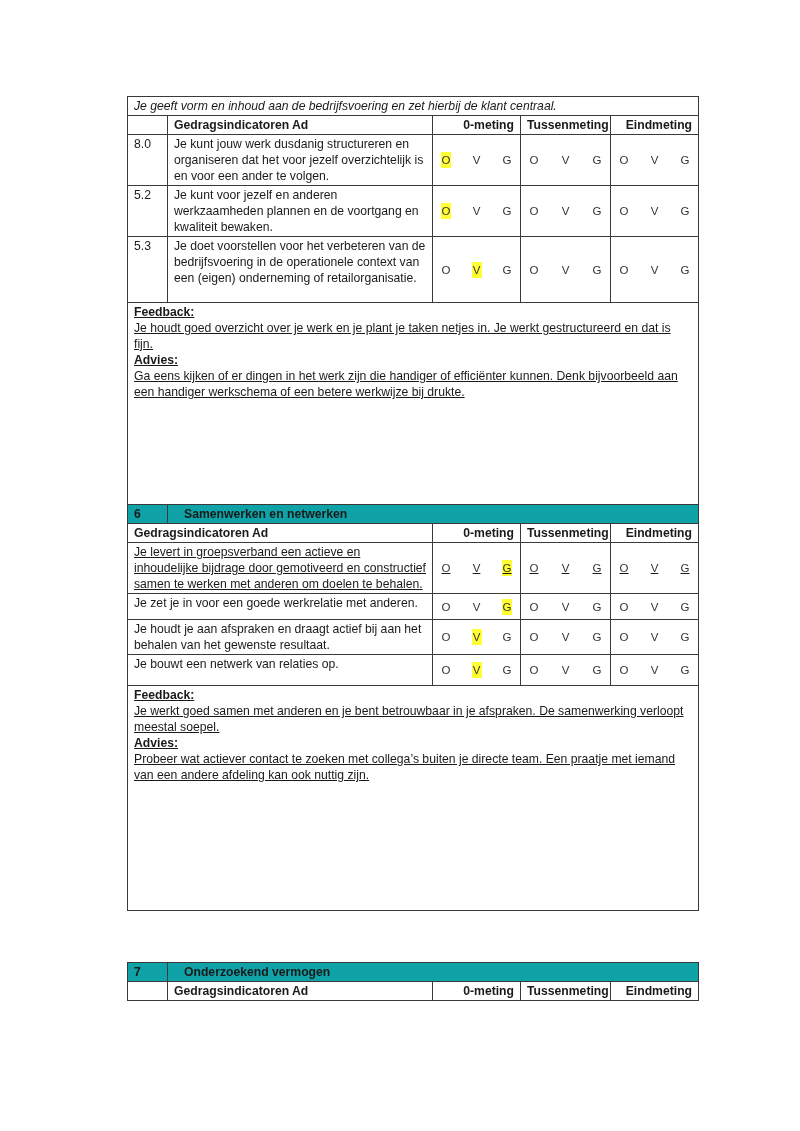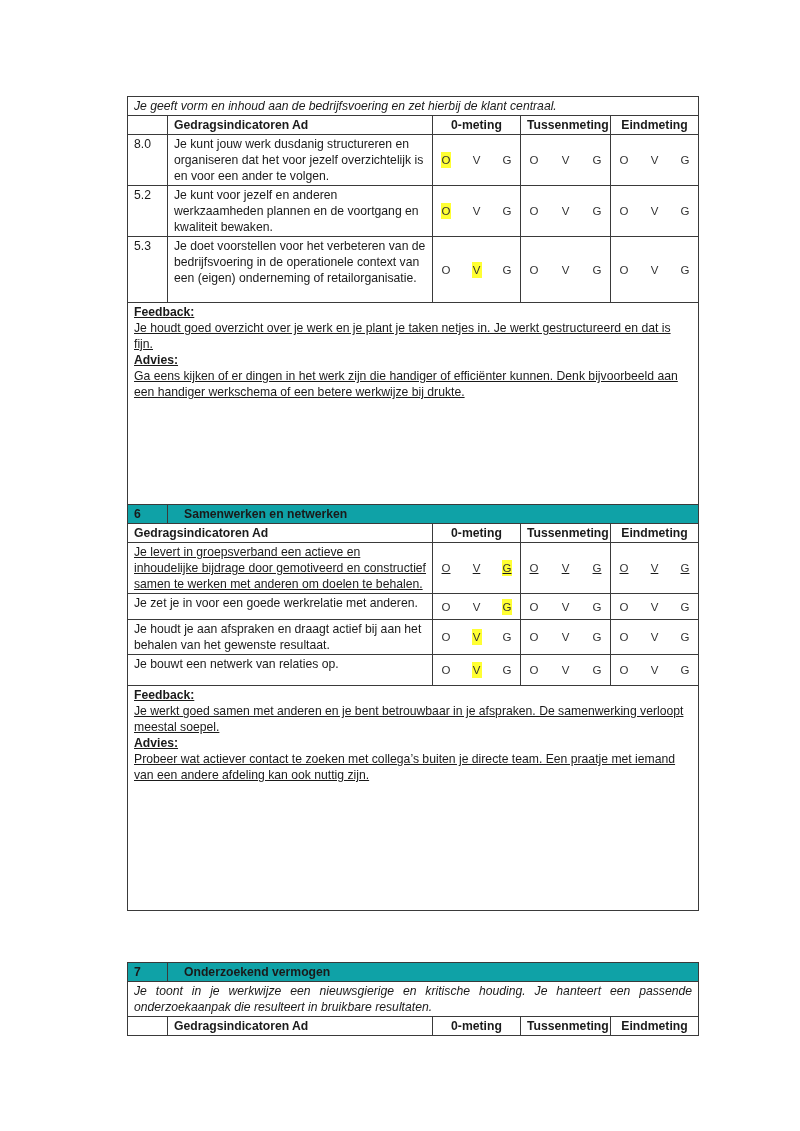--- a/index.html
+++ b/index.html
@@ -2,21 +2,21 @@
 <html><head>
 <meta charset="utf-8">
 <style>
   html, body { margin:0; padding:0; background:#ffffff; }
   body { width:800px; height:1131px; position:relative; font-family:"Liberation Sans", sans-serif; color:#1a1a1a; font-size:12.2px; }
   table { border-collapse:collapse; position:absolute; left:97px; width:571px; table-layout:fixed;margin-left:30px; }
   td { border:1px solid #3a3a3a; padding:1px 6px; vertical-align:top; line-height:16px; }
   .intro { font-style:italic; }
   .justify { text-align:justify; }
   .hdr { font-weight:bold; }
-  .hdr-c { font-weight:bold; text-align:center; }
+  .hdr-c { font-weight:bold; text-align:right; }
   .teal td { background:#0fa2a7; font-weight:bold; color:#1a1a1a; border-color:#3a3a3a; }
   .teal .num { padding-left:6px; }
   .score { vertical-align:middle; padding:0 8px; }
   .score-inner { display:flex; justify-content:space-between; }
   .score-inner span { display:inline-block; width:10px; text-align:center; color:#333; font-size:11.5px; }
   .hl { background:#ffff33; }
   .fb td { height:auto;text-decoration:underline; }
   .fb-label { font-weight:bold; }
   .fb-text { }
 </style>
@@ -261,23 +261,20 @@
       <col style="width:88px">
       <col style="width:90px">
       <col style="width:88px">
   </colgroup>
   <tbody>
       <tr class="teal">
     <td class="num">7</td>
     <td colspan="4" style="padding-left:16px;">Onderzoekend vermogen</td>
   </tr>
   <tr>
-    <td colspan="5" class="intro justify">Je toont in je werkwijze een nieuwsgierige en kritische houding. Je hanteert een passende onderzoekaanpak die resulteert in bruikbare resultaten.</td>
-  </tr>
-  <tr>
     <td></td>
     <td class="hdr">Gedragsindicatoren Ad</td>
     <td class="hdr-c">0-meting</td>
     <td class="hdr-c">Tussenmeting</td>
     <td class="hdr-c">Eindmeting</td>
   </tr>
 </tbody>
   </table>
 
 </body></html>

